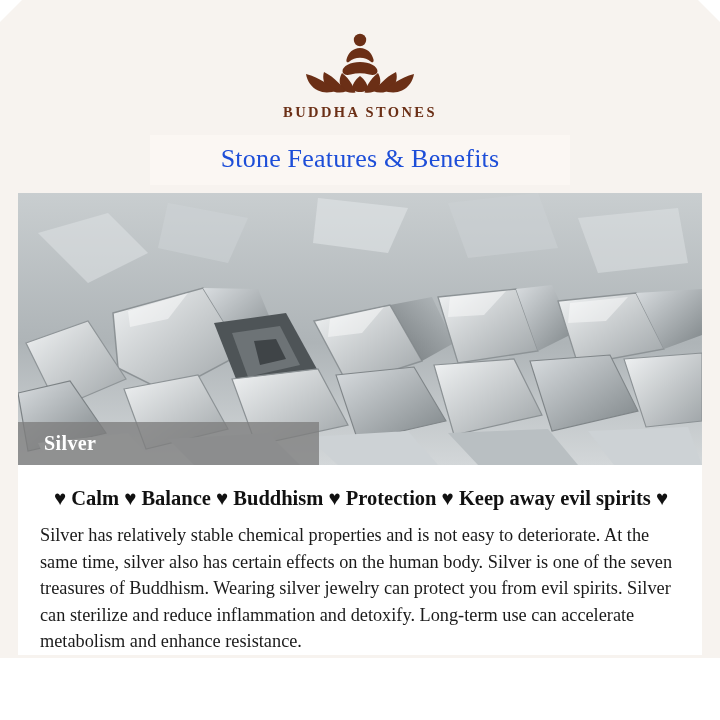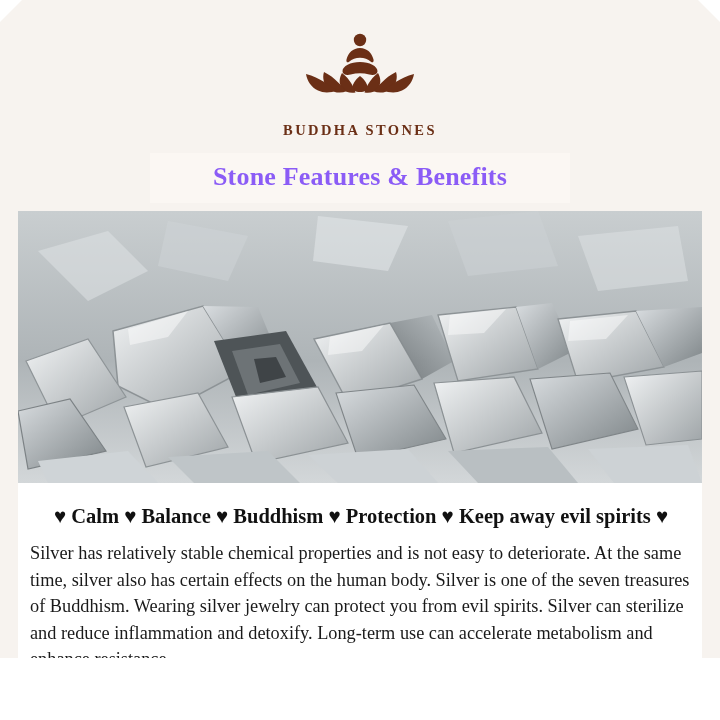--- a/index.html
+++ b/index.html
@@ -58,40 +58,40 @@
   
   .brand {
     padding-top: 26px;
     text-align: center;
   }
   .brand-logo {
     display: block;
     margin: 0 auto;
   }
   .brand-name {
-    margin-top: 24px;
+    margin-top: 6px;
     font-size: 14.5px;
     letter-spacing: 2.4px;
     color: #6b2f16;
     font-weight: 700;
     font-family: "Liberation Serif", serif;
   }
 
   
   .title-band {
     margin: 14px 150px 0 150px;
     background: #fbf7f3;
     text-align: center;
     padding: 9px 0 11px 0;
   }
   .title-band h1 {
     margin: 0;
     font-size: 26px;
-    font-weight: 700;
-    color: #8b5cf6;
+    font-weight: 400;
+    color: #1d4ed8;
     font-family: "Liberation Serif", serif;
     letter-spacing: 0.2px;
   }
 
   
   .hero {
     position: relative;
     margin: 8px 18px 0 18px;
     height: 272px;
     overflow: hidden;
@@ -131,21 +131,21 @@
     color: #111111;
     text-align: center;
     margin: 0 0 12px 0;
     white-space: nowrap;
   }
   .desc {
     font-family: "Liberation Serif", serif;
     font-size: 18.3px;
     line-height: 1.45;
     color: #1a1a1a;
-    margin: 0;
+    margin: 10px;
     text-align: left;
   }
   .white-fill {
     position: absolute;
     left: 0; right: 0;
     bottom: 0;
     height: 62px;
     background: #ffffff;
   }
 </style>
@@ -244,20 +244,21 @@
         <polygon points="570,238 670,234 684,272 596,272" fill="#cdd2d5"></polygon>
       </g>
 
       <g opacity="0.45" fill="#ffffff">
         <polygon points="110,118 170,100 150,126 112,134"></polygon>
         <polygon points="312,126 366,114 344,140 310,144"></polygon>
         <polygon points="432,104 488,98 466,122 430,124"></polygon>
         <polygon points="552,110 610,104 588,128 550,130"></polygon>
       </g>
     </svg>
+    <div class="hero-label">Silver</div>
   </div>
 
   <div class="content">
     <div class="keywords">♥ Calm ♥ Balance ♥ Buddhism ♥ Protection ♥ Keep away evil spirits ♥</div>
     <p class="desc">Silver has relatively stable chemical properties and is not easy to deteriorate. At the same time, silver also has certain effects on the human body. Silver is one of the seven treasures of Buddhism. Wearing silver jewelry can protect you from evil spirits. Silver can sterilize and reduce inflammation and detoxify. Long-term use can accelerate metabolism and enhance resistance.</p>
   </div>
 
   <div class="white-fill"></div>
   <div class="corner-bl"></div>
   <div class="corner-br"></div>

